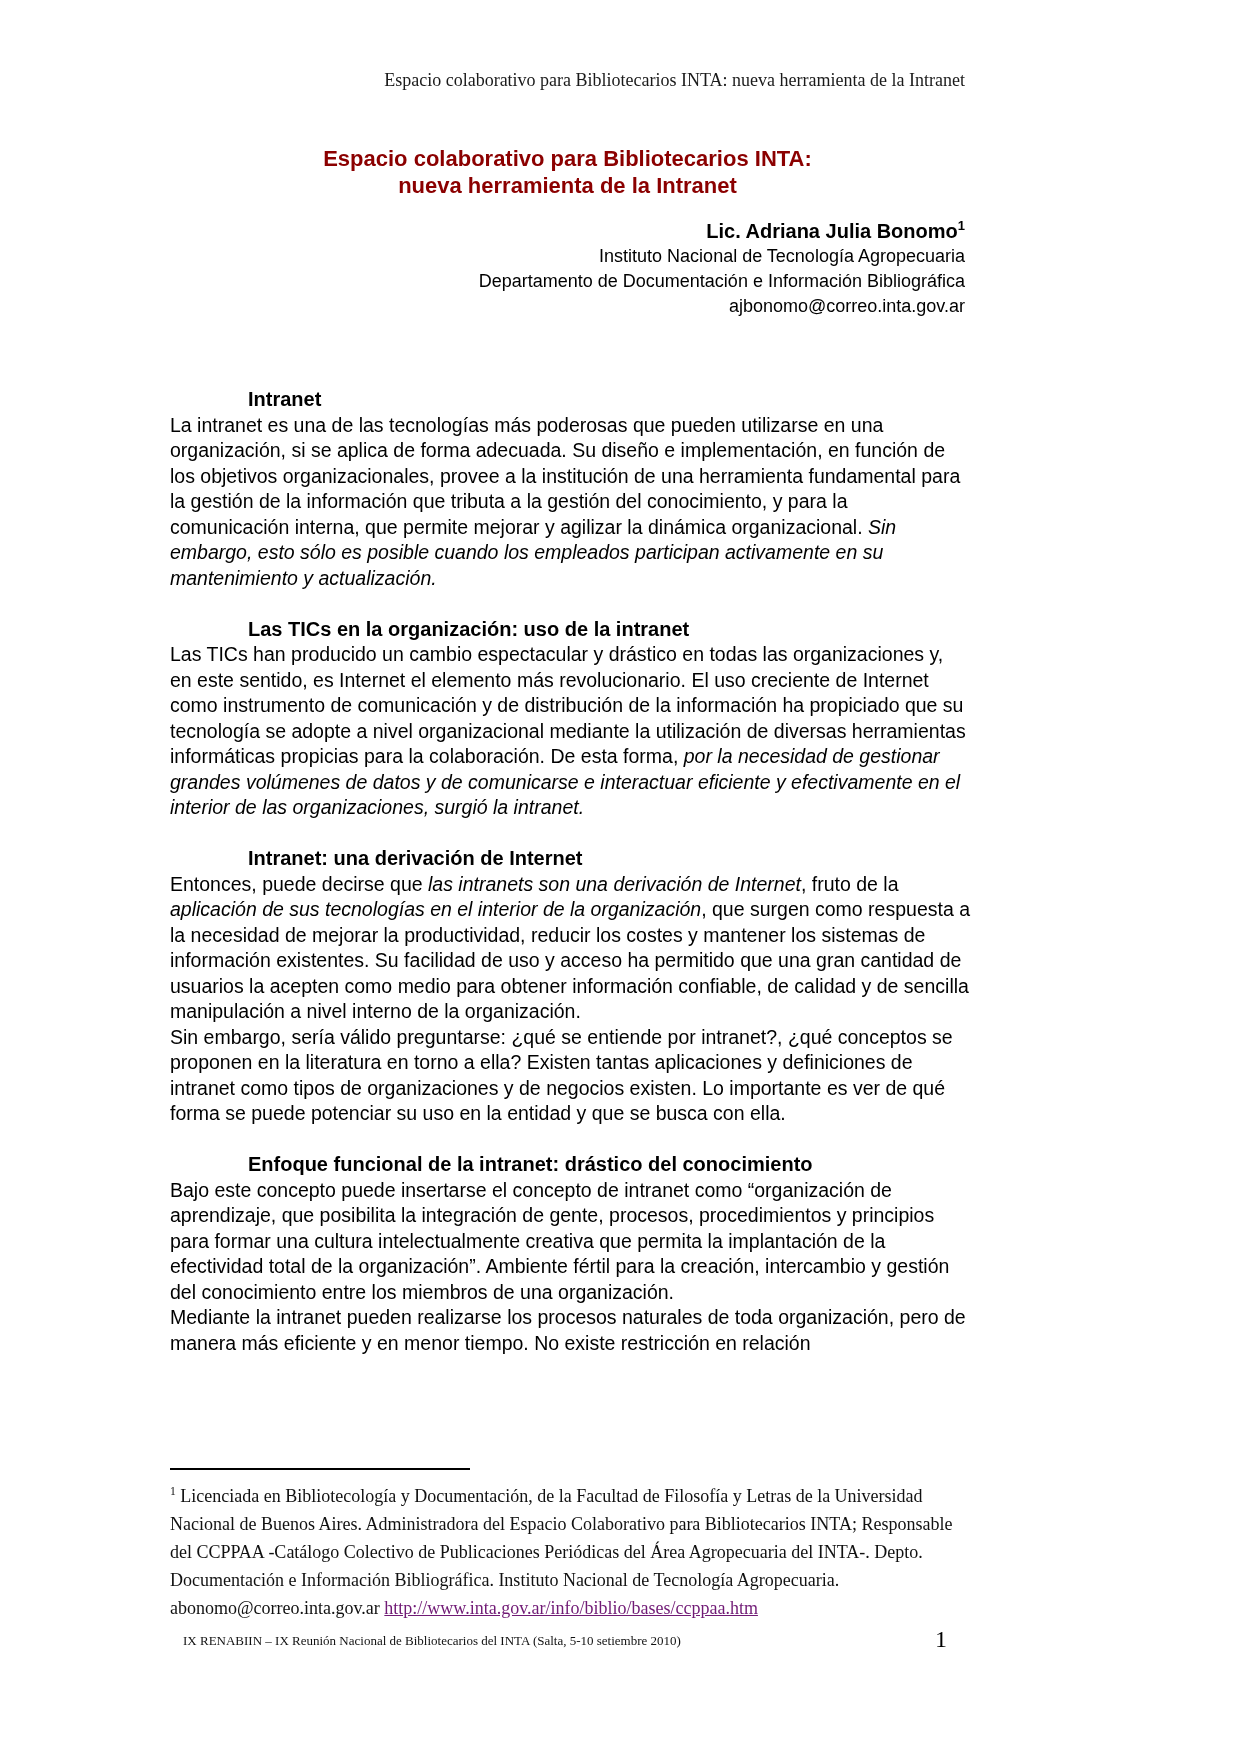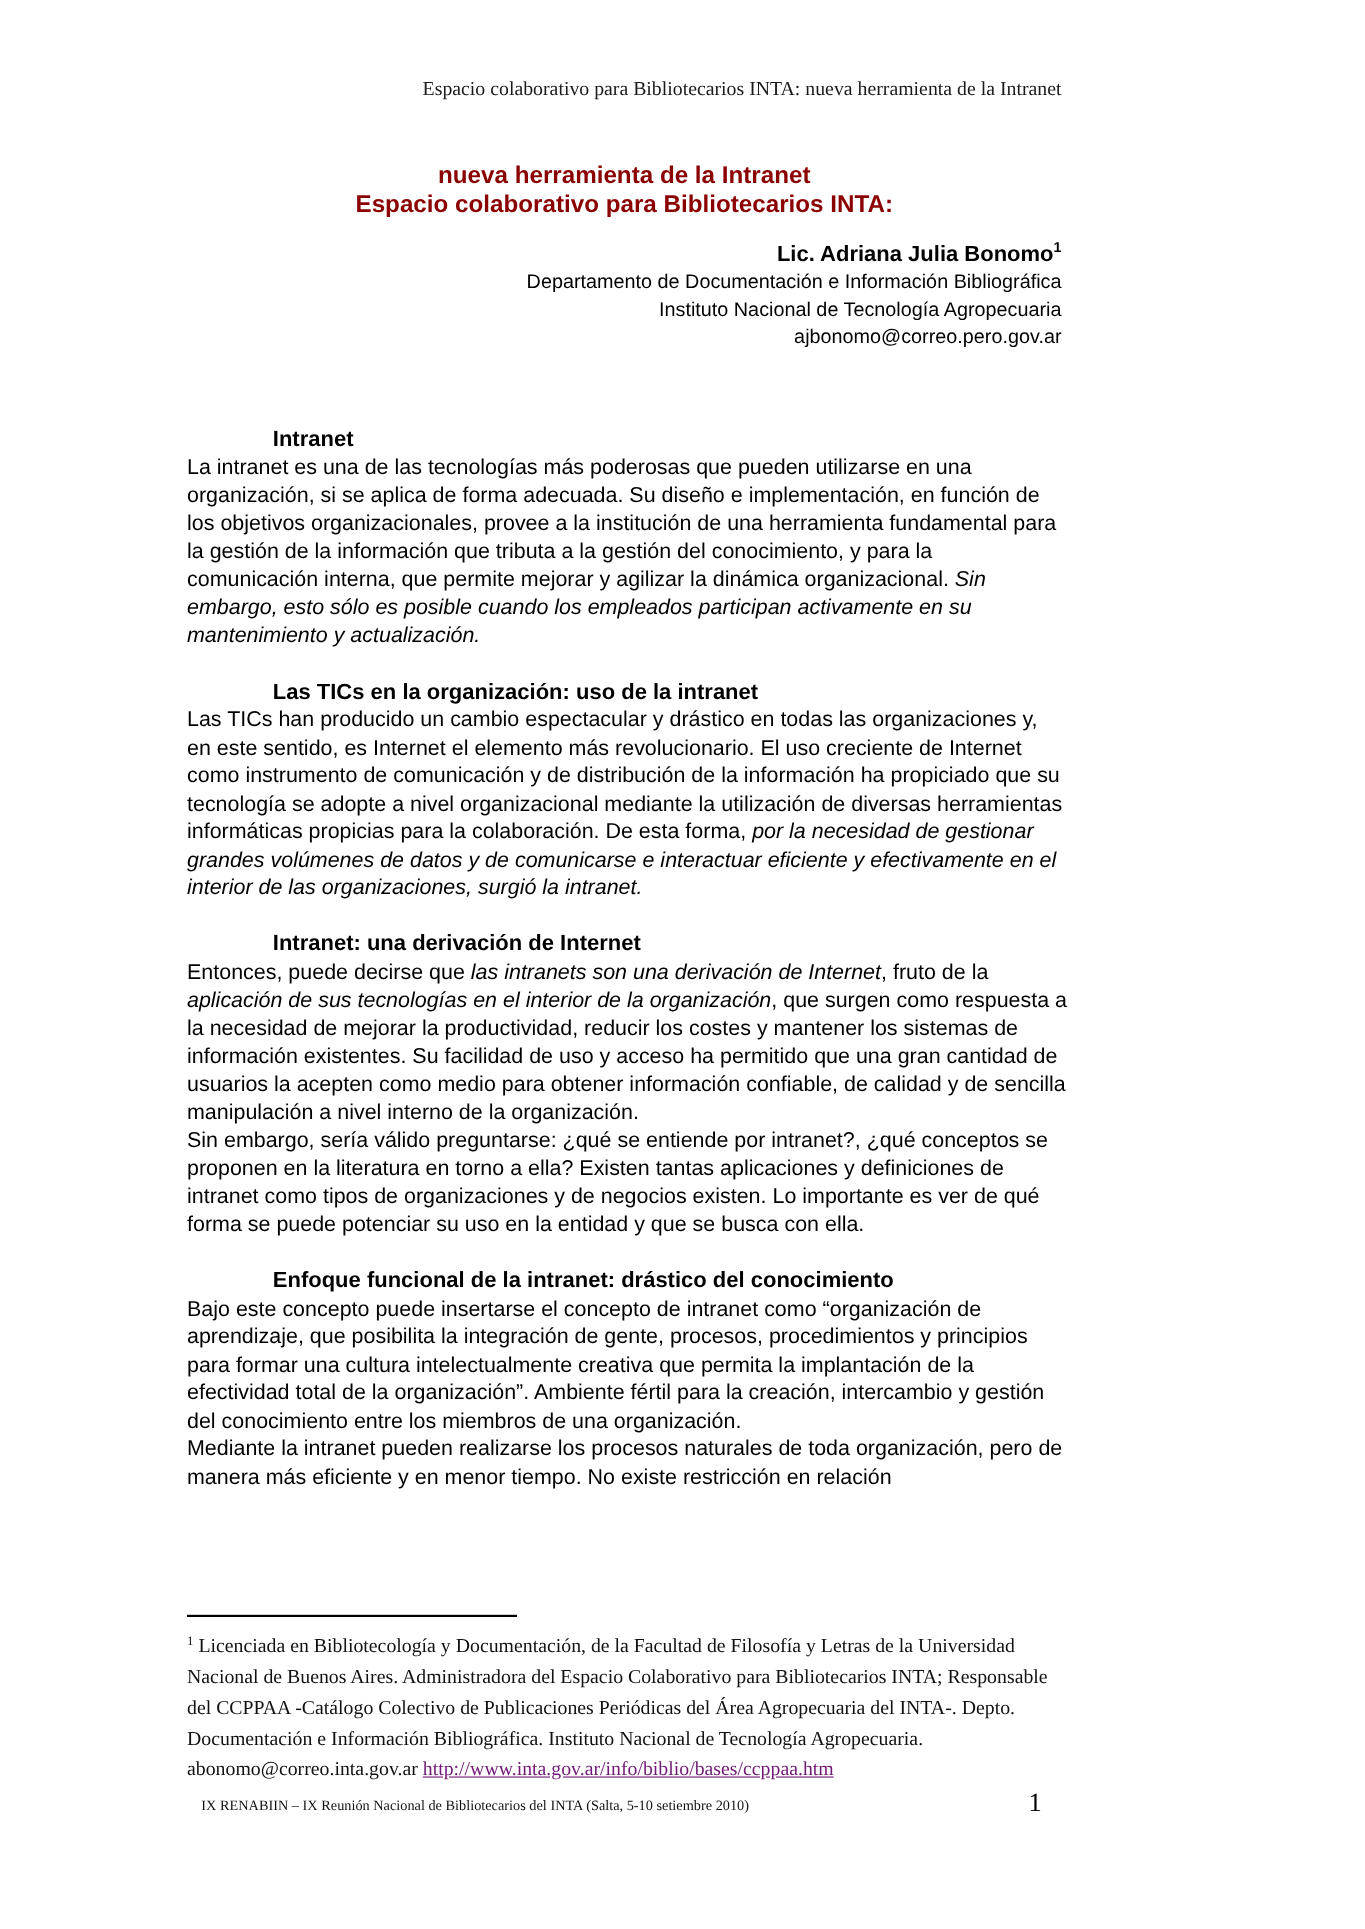--- a/index.html
+++ b/index.html
@@ -50,29 +50,29 @@
   }
 </style>
 </head>
 <body>
 
 <div class="page">
 
   <div class="running-header">Espacio colaborativo para Bibliotecarios INTA: nueva herramienta de la Intranet</div>
 
   <div class="title-block">
+    <div>Espacio colaborativo para Bibliotecarios INTA:</div>
     <div>nueva herramienta de la Intranet</div>
-    <div>Espacio colaborativo para Bibliotecarios INTA:</div>
   </div>
 
   <div class="author-block">
     <div class="author-name"><span>Lic. Adriana Julia Bonomo</span><sup>1</sup></div>
+    <div class="author-line">Instituto Nacional de Tecnología Agropecuaria</div>
     <div class="author-line">Departamento de Documentación e Información Bibliográfica</div>
-    <div class="author-line">Instituto Nacional de Tecnología Agropecuaria</div>
-    <div class="author-line">ajbonomo@correo.pero.gov.ar</div>
+    <div class="author-line">ajbonomo@correo.inta.gov.ar</div>
   </div>
 
   <div class="content">
 
     <h2 class="sh first">Intranet</h2>
     <p><span>La intranet es una de las tecnologías más poderosas que pueden utilizarse en una organización, si se aplica de forma adecuada. Su diseño e implementación, en función de los objetivos organizacionales, provee a la institución de una herramienta fundamental para la gestión de la información que tributa a la gestión del conocimiento, y para la comunicación interna, que permite mejorar y agilizar la dinámica organizacional. </span><span class="it">Sin embargo, esto sólo es posible cuando los empleados participan activamente en su mantenimiento y actualización.</span></p>
 
     <h2 class="sh">Las TICs en la organización: uso de la intranet</h2>
     <p><span>Las TICs han producido un cambio espectacular y drástico en todas las organizaciones y, en este sentido, es Internet el elemento más revolucionario. El uso creciente de Internet como instrumento de comunicación y de distribución de la información ha propiciado que su tecnología se adopte a nivel organizacional mediante la utilización de diversas herramientas informáticas propicias para la colaboración. De esta forma, </span><span class="it">por la necesidad de gestionar grandes volúmenes de datos y de comunicarse e interactuar eficiente y efectivamente en el interior de las organizaciones, surgió la intranet.</span></p>
 

